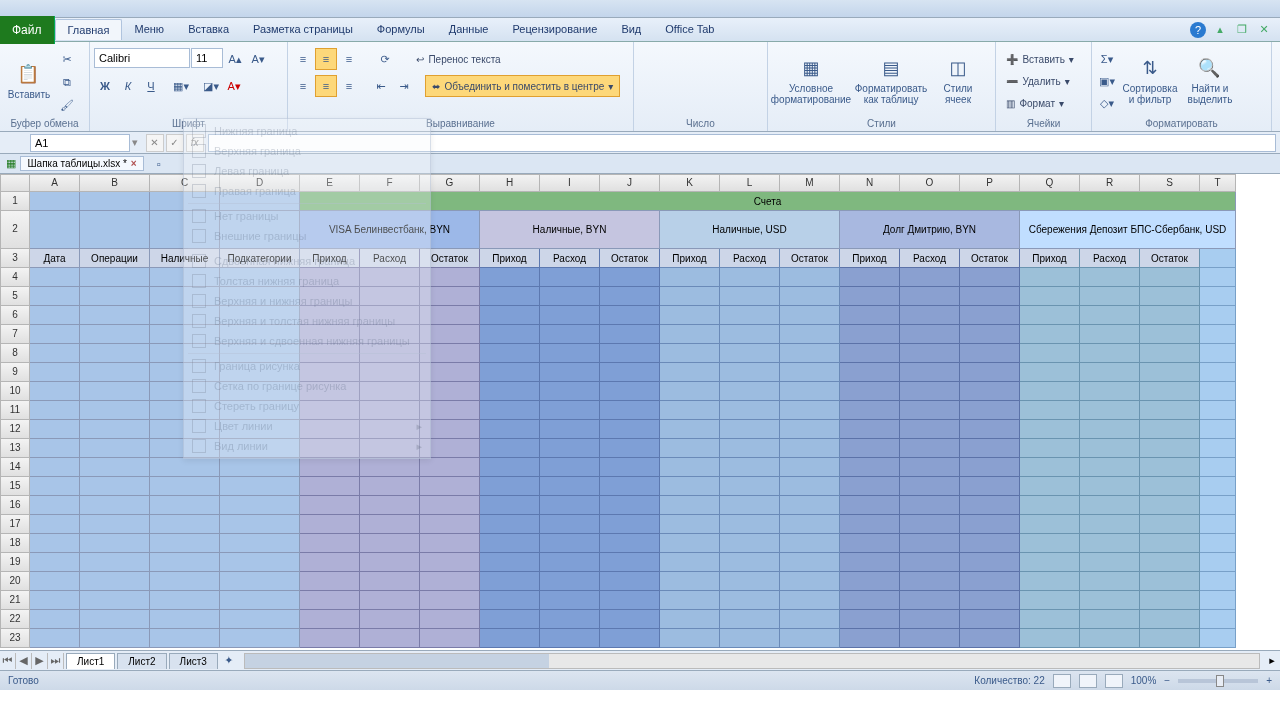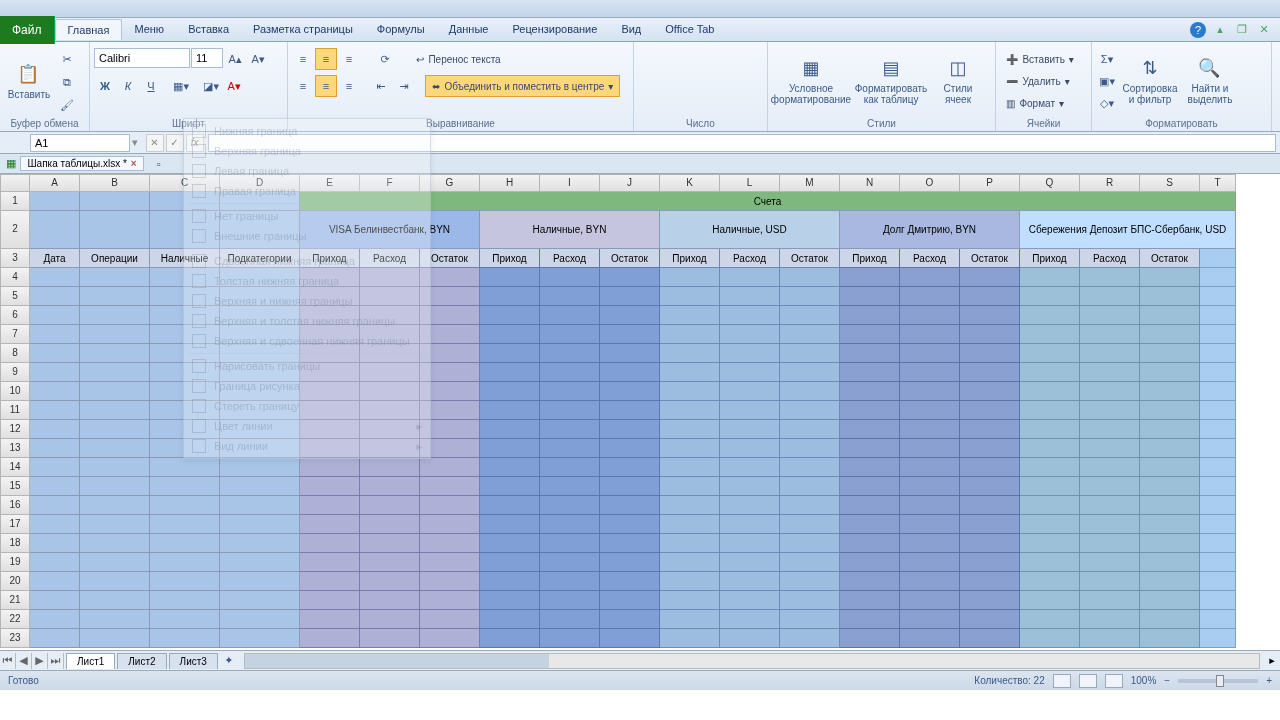--- a/index.html
+++ b/index.html
@@ -867,25 +867,25 @@
       <span class="menu-ico"></span>
       <span>Верхняя и толстая нижняя границы</span>
     </div>
     <div class="menu-item">
       <span class="menu-ico"></span>
       <span>Верхняя и сдвоенная нижняя границы</span>
     </div>
     <div class="menu-sep"></div>
     <div class="menu-item">
       <span class="menu-ico"></span>
-      <span>Нарисовать границы</span>
-    </div>
-    <div class="menu-item">
-      <span class="menu-ico"></span>
       <span>Граница рисунка</span>
+    </div>
+    <div class="menu-item">
+      <span class="menu-ico"></span>
+      <span>Сетка по границе рисунка</span>
     </div>
     <div class="menu-item">
       <span class="menu-ico"></span>
       <span>Стереть границу</span>
     </div>
     <div class="menu-item">
       <span class="menu-ico"></span>
       <span>Цвет линии</span>
       <span class="menu-arrow">▸</span>
     </div>

